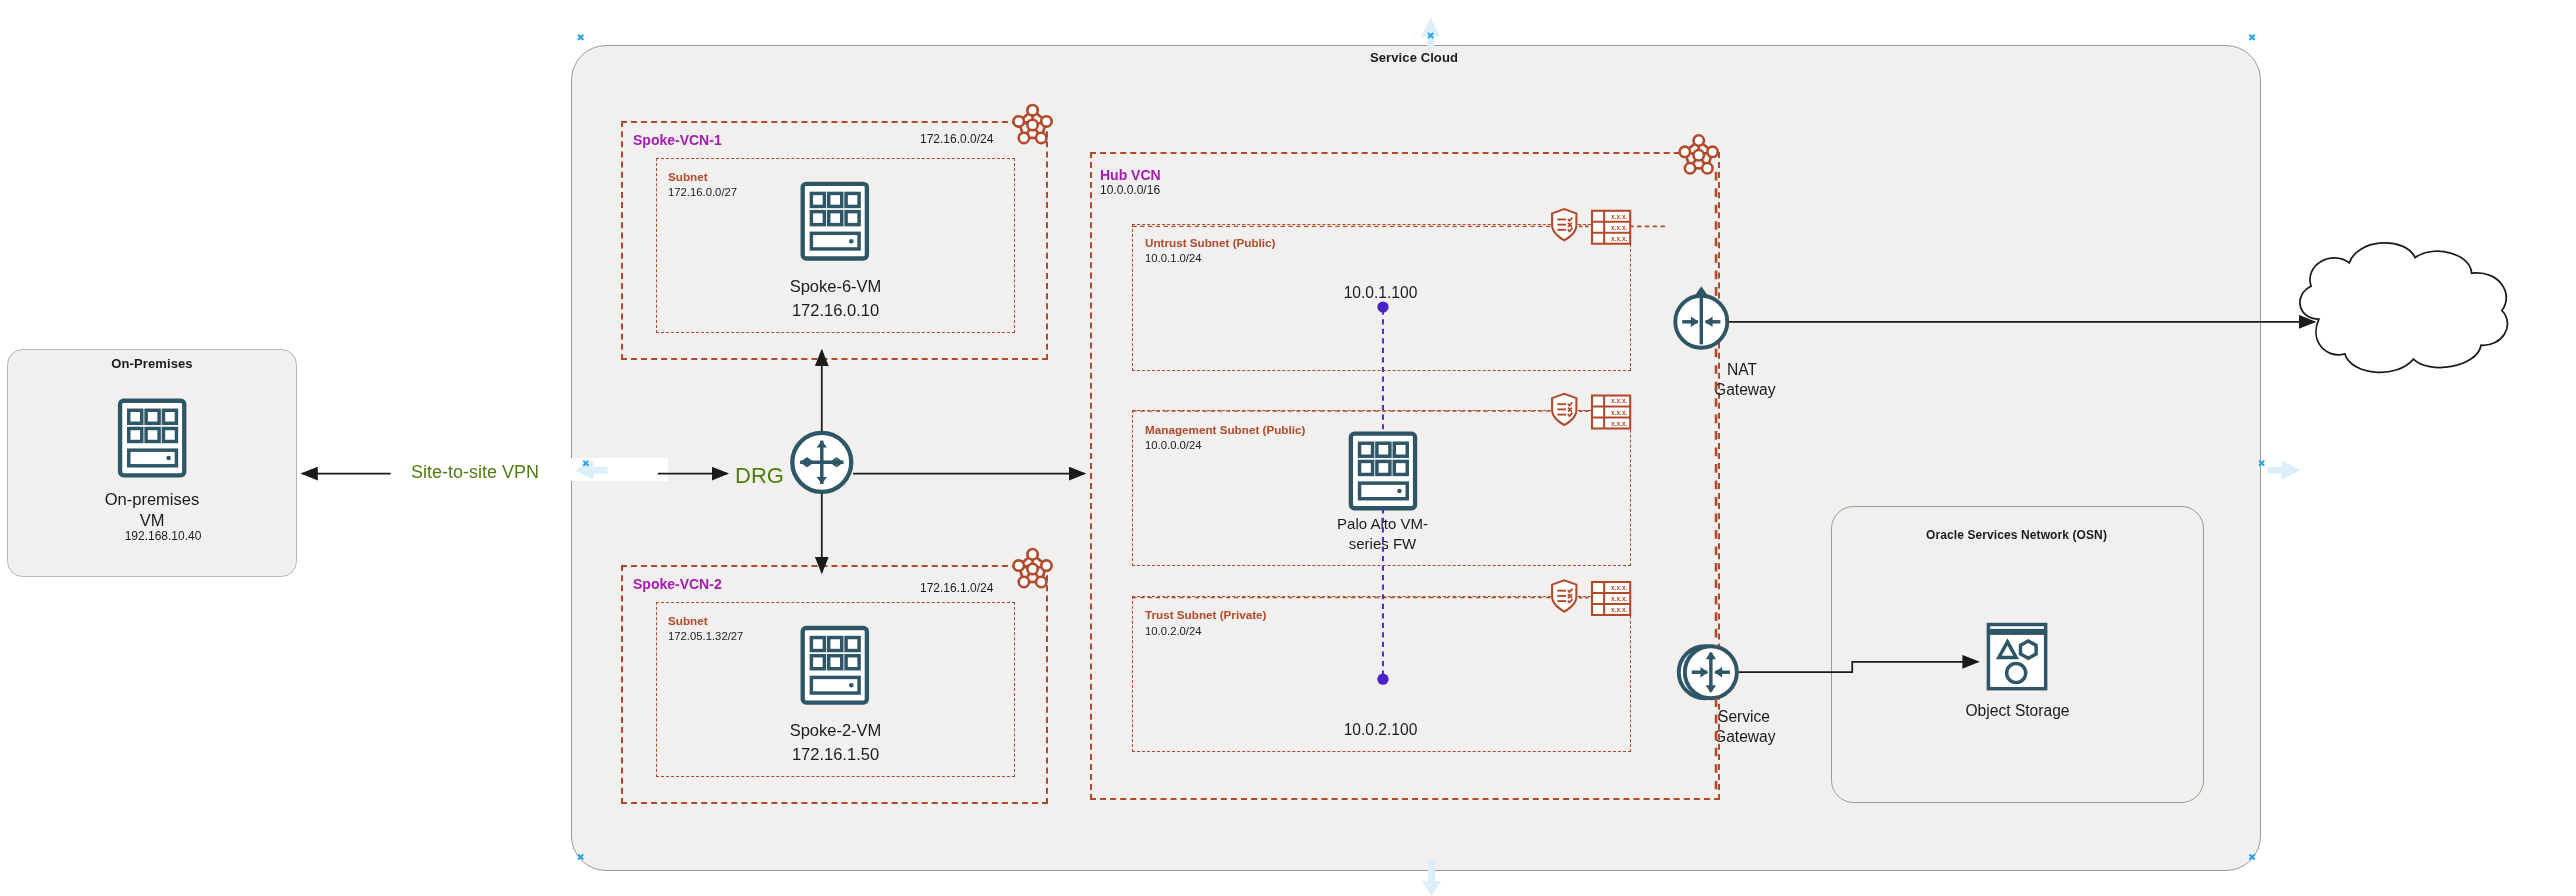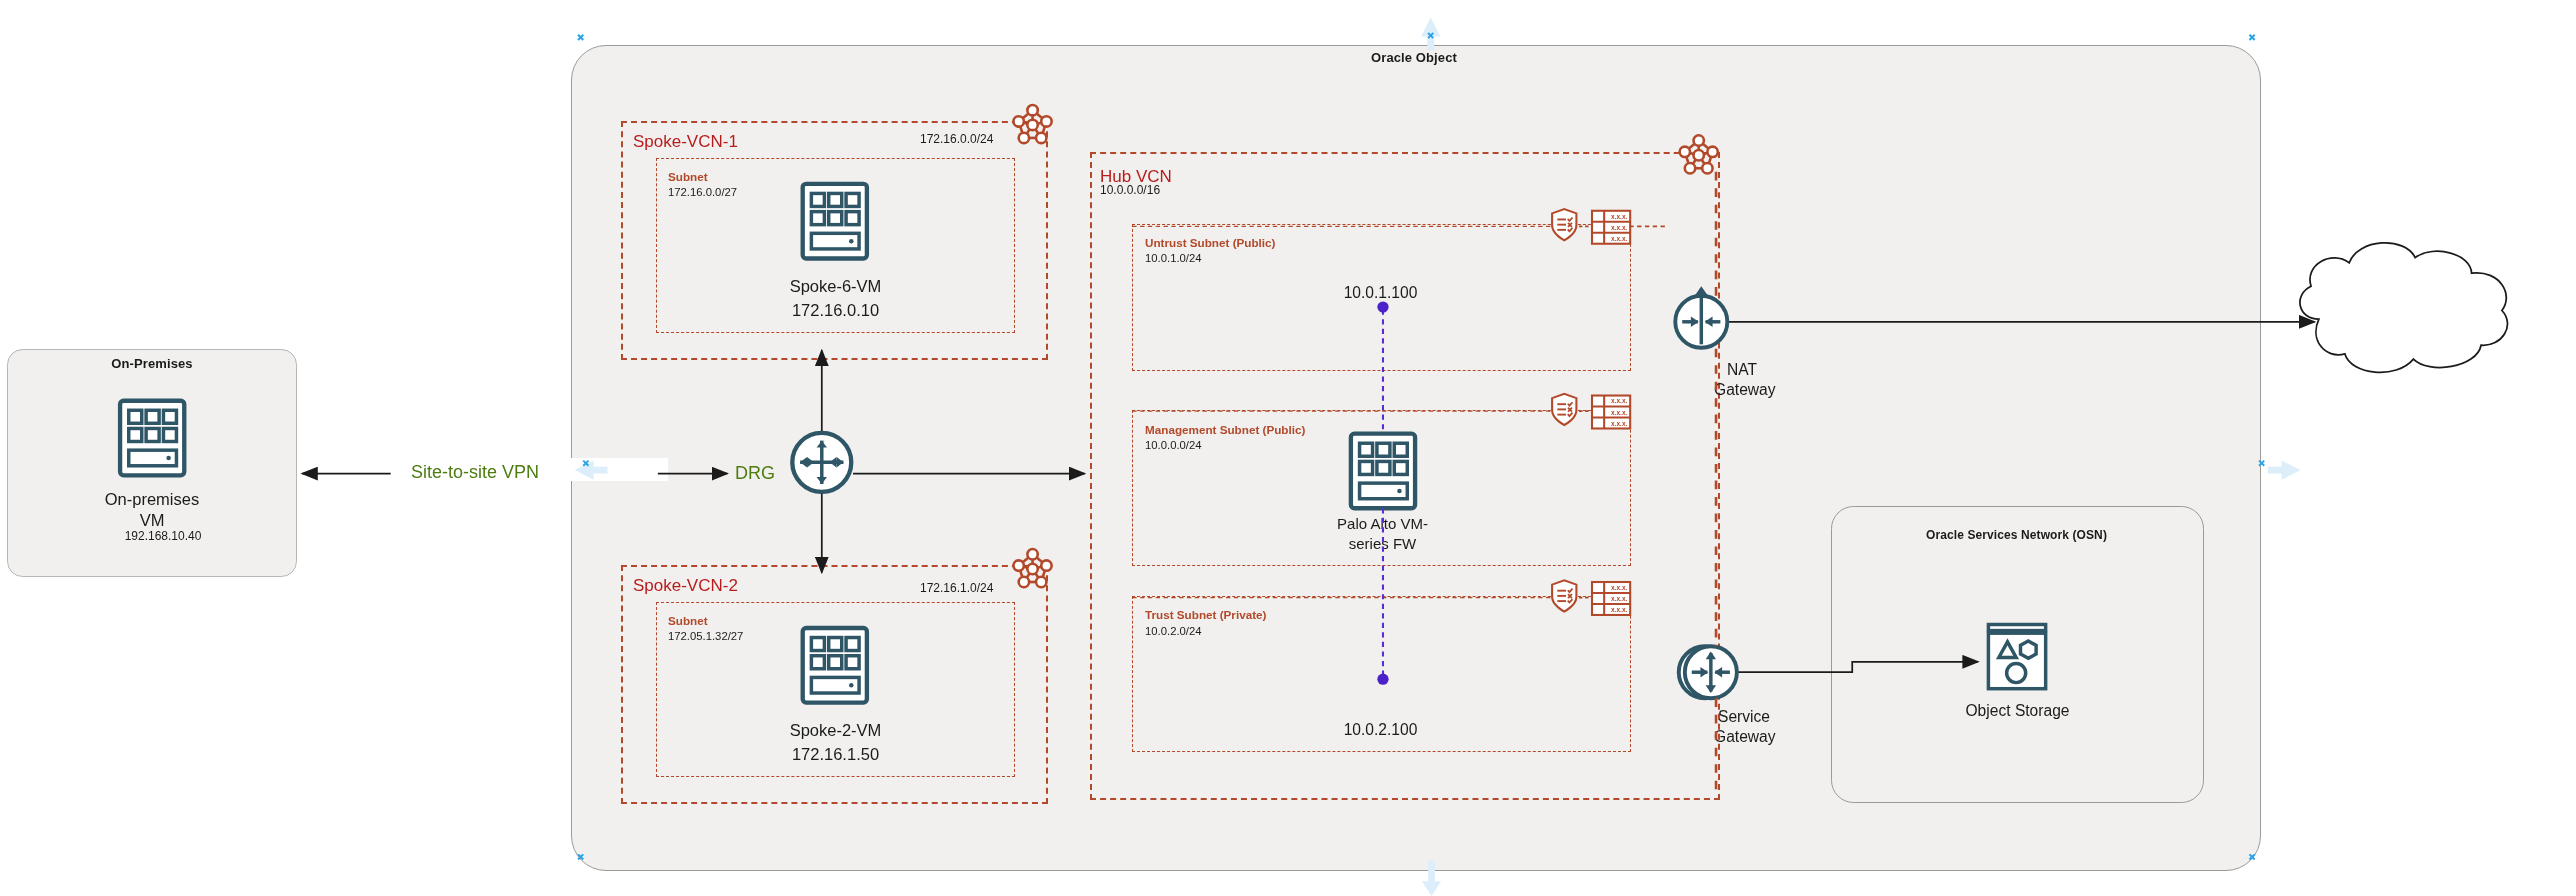--- a/index.html
+++ b/index.html
@@ -23,21 +23,21 @@
     position:absolute;border:1.7px dashed #b2492a;background:transparent;
   }
   .subnet-box.fine{border-width:1.4px;}
 
   
   .ttl-bold{
     position:absolute;font-weight:700;font-size:13px;color:#1b1b1b;letter-spacing:0.1px;
     white-space:nowrap;
   }
   .vcn-label{
-    position:absolute;font-weight:400;font-size:17px;color:#b91c1c;white-space:nowrap;
+    position:absolute;font-weight:700;font-size:14px;color:#a21caf;white-space:nowrap;
   }
   .subnet-label{
     position:absolute;font-weight:700;font-size:11.7px;color:#b2492a;white-space:nowrap;
   }
   .cidr{
     position:absolute;font-size:12px;color:#1b1b1b;white-space:nowrap;
   }
   .cidr-sm{
     position:absolute;font-size:11.3px;color:#1b1b1b;white-space:nowrap;
   }
@@ -79,21 +79,21 @@
 <div class="subnet-box fine" style="left:656px;top:602px;width:357px;height:173px;"></div>
 
 <div class="vcn-box" style="left:1090px;top:152px;width:626px;height:644px;"></div>
 
 <div class="subnet-box" style="left:1132px;top:224px;width:497px;height:145px;"></div>
 <div class="subnet-box" style="left:1132px;top:410px;width:497px;height:154px;"></div>
 <div class="subnet-box" style="left:1132px;top:596px;width:497px;height:154px;"></div>
 
 <div class="ttl-bold" style="left:52px;top:356px;width:200px;text-align:center;">On-Premises</div>
 
-<div class="ttl-bold" style="left:1284px;top:50px;width:260px;text-align:center;">Oracle Object</div>
+<div class="ttl-bold" style="left:1284px;top:50px;width:260px;text-align:center;">Service Cloud</div>
 
 <div class="ttl-bold" style="left:1831px;top:528px;width:371px;text-align:center;font-size:12px;">Oracle Services Network (OSN)</div>
 
 <div class="vcn-label" style="left:633px;top:132px;">Spoke-VCN-1</div>
 <div class="cidr" style="left:920px;top:132px;">172.16.0.0/24</div>
 <div class="subnet-label" style="left:668px;top:170px;">Subnet</div>
 <div class="cidr-sm" style="left:668px;top:186px;">172.16.0.0/27</div>
 <div class="node-label" style="left:742px;top:276px;width:187px;">Spoke-6-VM</div>
 <div class="node-label" style="left:742px;top:300px;width:187px;">172.16.0.10</div>
 
@@ -114,21 +114,21 @@
 <div class="subnet-label" style="left:1145px;top:423px;">Management Subnet (Public)</div>
 <div class="cidr-sm" style="left:1145px;top:439px;">10.0.0.0/24</div>
 <div class="node-label-sm" style="left:1298px;top:514px;width:169px;">Palo Alto VM-</div>
 <div class="node-label-sm" style="left:1298px;top:534px;width:169px;">series FW</div>
 
 <div class="subnet-label" style="left:1145px;top:608px;">Trust Subnet (Private)</div>
 <div class="cidr-sm" style="left:1145px;top:625px;">10.0.2.0/24</div>
 <div class="ip-label" style="left:1298px;top:701px;width:165px;margin-top:20px;">10.0.2.100</div>
 
 <div class="plain" style="left:411px;top:462px;">Site-to-site VPN</div>
-<div class="plain" style="left:735px;top:463px;font-size:18px;">DRG</div>
+<div class="plain" style="left:735px;top:463px;font-size:22px;">DRG</div>
 
 <div class="gw-label" style="left:1727px;top:360px;">NAT</div>
 <div class="gw-label" style="left:1714px;top:380px;">Gateway</div>
 
 <div class="gw-label" style="left:1718px;top:707px;">Service</div>
 <div class="gw-label" style="left:1714px;top:727px;">Gateway</div>
 
 <div class="node-label-sm" style="left:1935px;top:701px;width:165px;font-size:15.6px;">Object Storage</div>
 
 <div class="node-label-sm" style="left:2377px;top:308px;width:113px;font-size:15.6px;">Internet</div>

